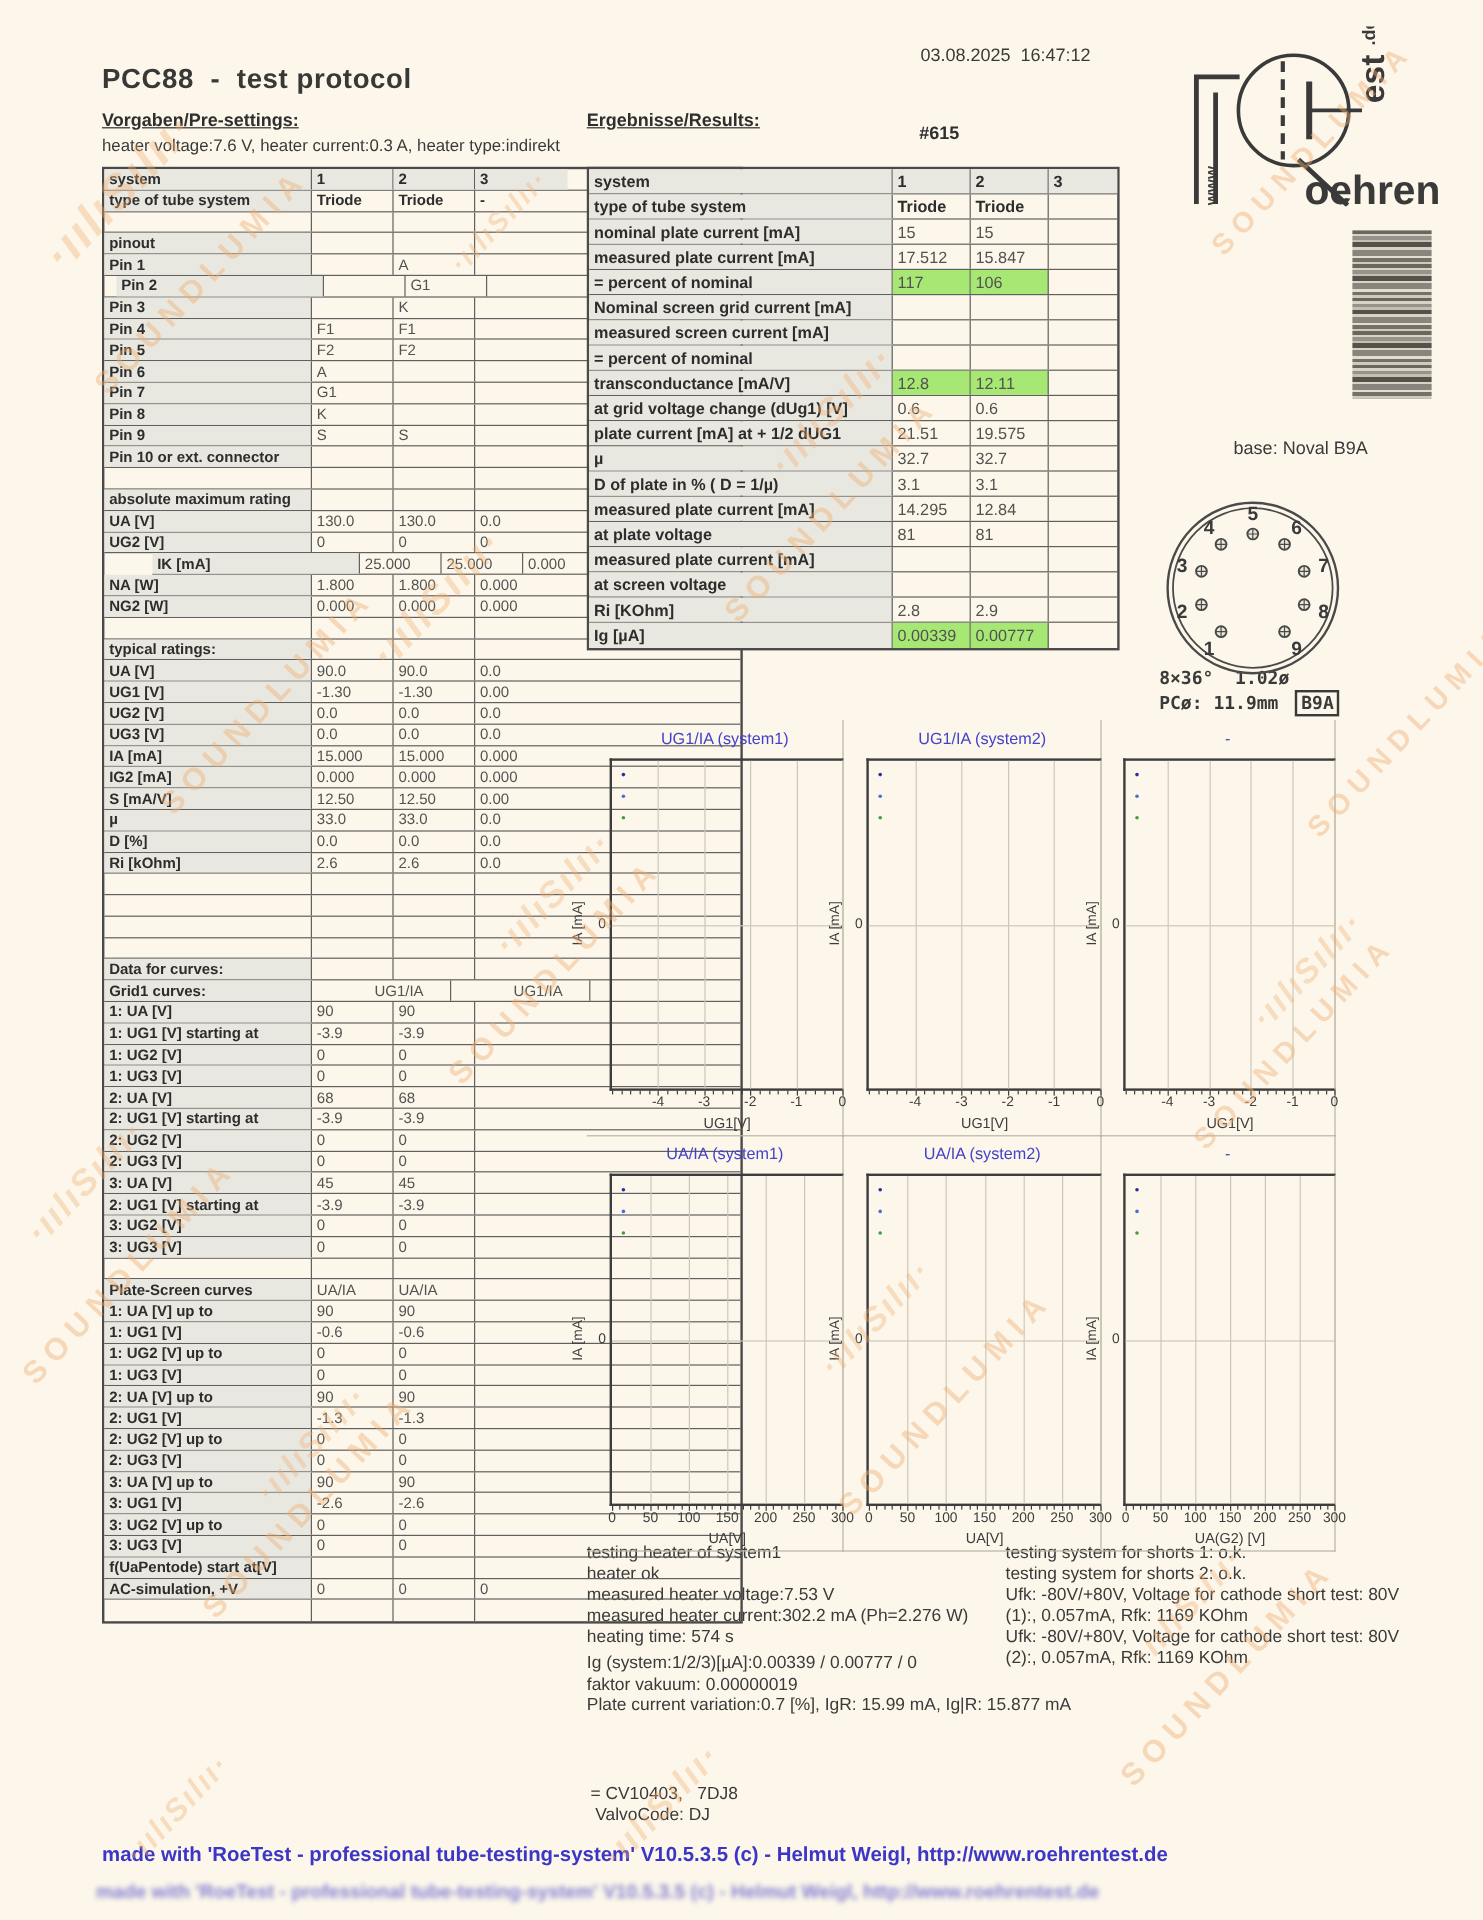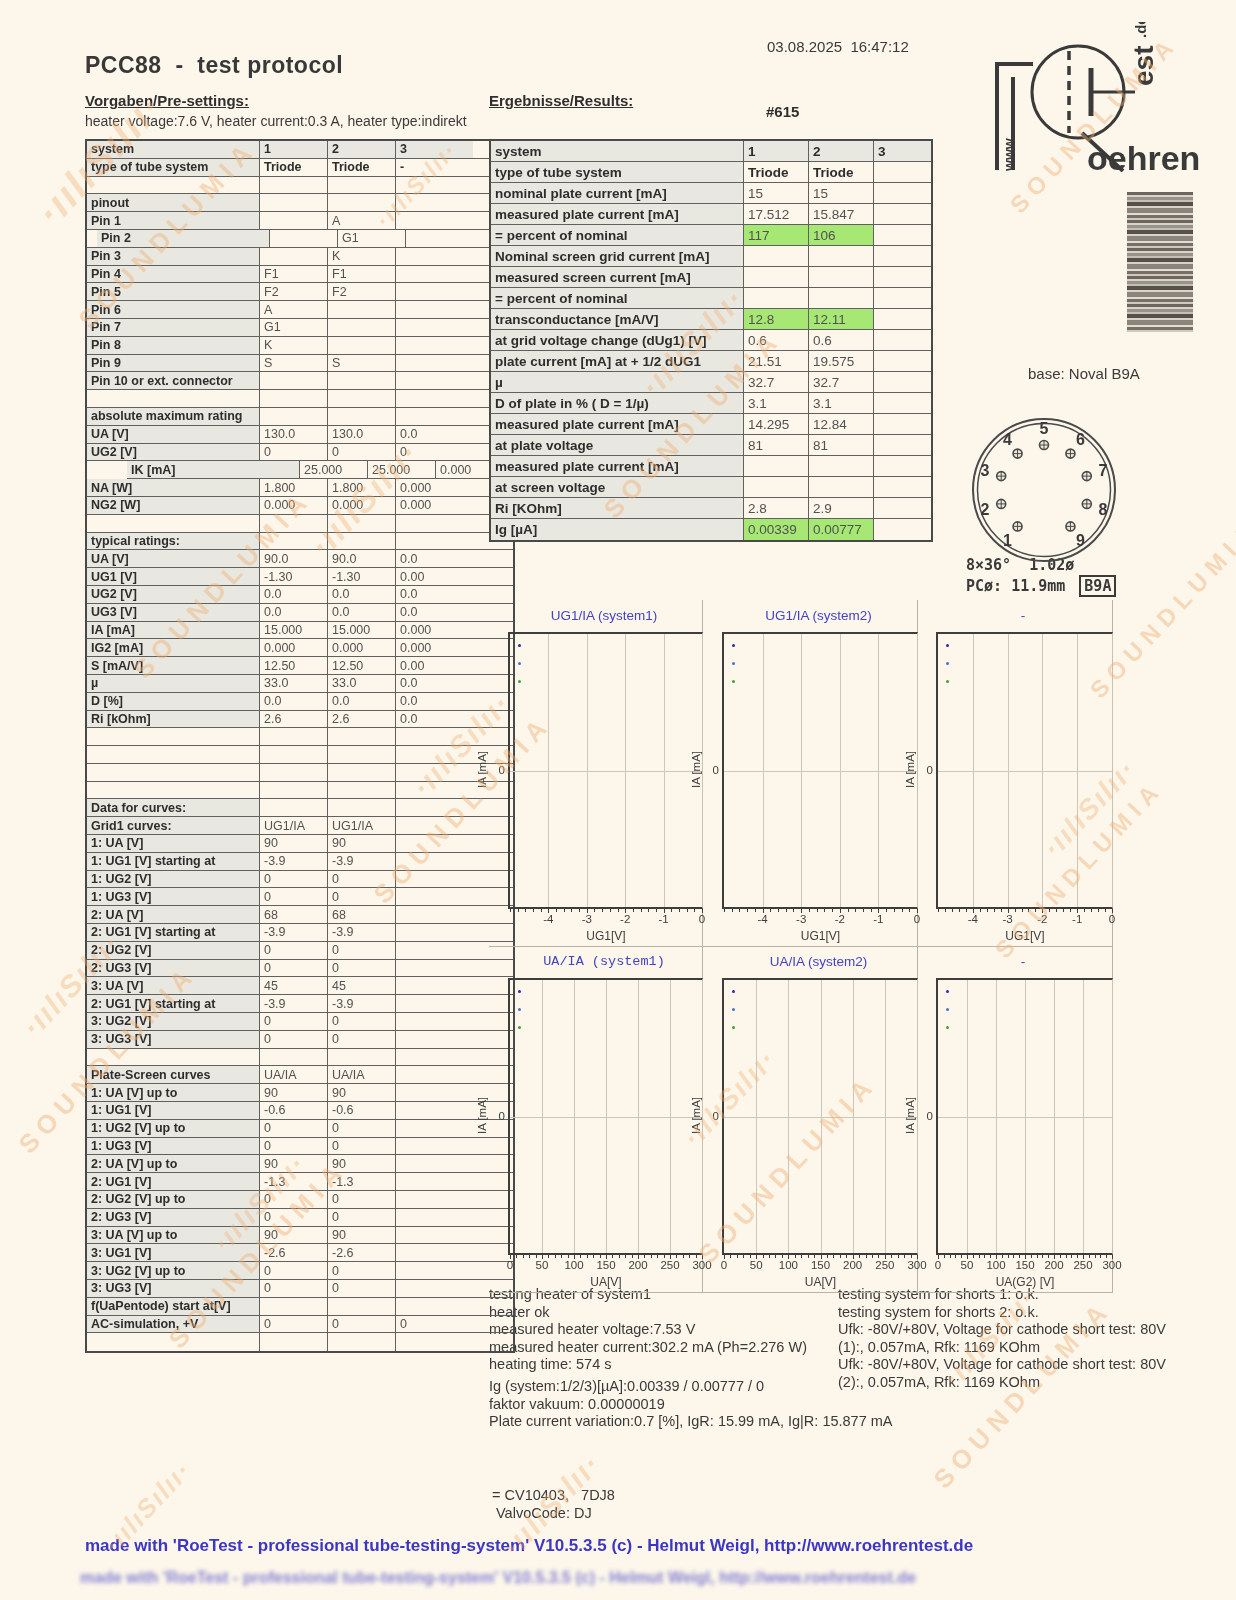--- a/index.html
+++ b/index.html
@@ -337,21 +337,21 @@
       <div class="tcell val" style="width: 68px; font-size: 12.5px;"></div>
       <div class="tcell val" style="width: 68px; font-size: 12.5px;"></div>
       <div class="tcell val" style="width: 77px; font-size: 12.5px;"></div>
     </div>
     <div class="trow" style="height: 17.8px;">
       <div class="tcell lbl shade" style="width: 173px; font-size: 12.5px;">Data for curves:</div>
       <div class="tcell val" style="width: 68px; font-size: 12.5px;"></div>
       <div class="tcell val" style="width: 68px; font-size: 12.5px;"></div>
       <div class="tcell val" style="width: 77px; font-size: 12.5px;"></div>
     </div>
-    <div class="trow" style="height: 17.8px;">
+    <div class="trow" style="height: 17.8px; gap: 48px;">
       <div class="tcell lbl shade" style="width: 173px; font-size: 12.5px;">Grid1 curves:</div>
       <div class="tcell val" style="width: 68px; font-size: 12.5px;">UG1/IA</div>
       <div class="tcell val" style="width: 68px; font-size: 12.5px;">UG1/IA</div>
       <div class="tcell val" style="width: 77px; font-size: 12.5px;"></div>
     </div>
     <div class="trow" style="height: 17.8px;">
       <div class="tcell lbl shade" style="width: 173px; font-size: 12.5px;">1: UA [V]</div>
       <div class="tcell val" style="width: 68px; font-size: 12.5px;">90</div>
       <div class="tcell val" style="width: 68px; font-size: 12.5px;">90</div>
       <div class="tcell val" style="width: 77px; font-size: 12.5px;"></div>
@@ -775,21 +775,21 @@
       <div class="tickmark" style="left: 188.04px; top: 309px; height: 2.5px;"></div>
       <div class="tickmark" style="left: 195px; top: 309px; height: 4px;"></div>
       <div class="xlab" style="left: 108px; top: 329px;">UG1[V]</div>
       <div class="yzero" style="left: 3px; top: 163.5px; width: 13px;">0</div>
       <div class="ylab" style="left: -13px; top: 134.5px; height: 68px;">IA [mA]</div>
       <div class="dot" style="left: 29px; top: 44px; background: rgb(45, 45, 158);"></div>
       <div class="dot" style="left: 29px; top: 62px; background: rgb(74, 111, 212);"></div>
       <div class="dot" style="left: 29px; top: 80px; background: rgb(63, 158, 63);"></div>
     </div>
     <div class="panel" style="left: 489px; top: 946px; width: 213px; height: 346px;">
-      <div class="ctitle" style="left: 19px; top: 8px; width: 192px; font-family: Liberation Mono, monospace;">UA/IA (system1)</div>
+      <div class="ctitle" style="left: 19px; top: 8px; width: 192px;">UA/IA (system1)</div>
       <div class="plot" style="left: 19px; top: 32px; width: 192px; height: 273px;"></div>
       <div class="ticklbl" style="left: 21px; top: 313px;">0</div>
       <div class="gridv" style="left: 53px; top: 34px; height: 273px;"></div>
       <div class="ticklbl" style="left: 53px; top: 313px;">50</div>
       <div class="gridv" style="left: 85px; top: 34px; height: 273px;"></div>
       <div class="ticklbl" style="left: 85px; top: 313px;">100</div>
       <div class="gridv" style="left: 117px; top: 34px; height: 273px;"></div>
       <div class="ticklbl" style="left: 117px; top: 313px;">150</div>
       <div class="gridv" style="left: 149px; top: 34px; height: 273px;"></div>
       <div class="ticklbl" style="left: 149px; top: 313px;">200</div>

